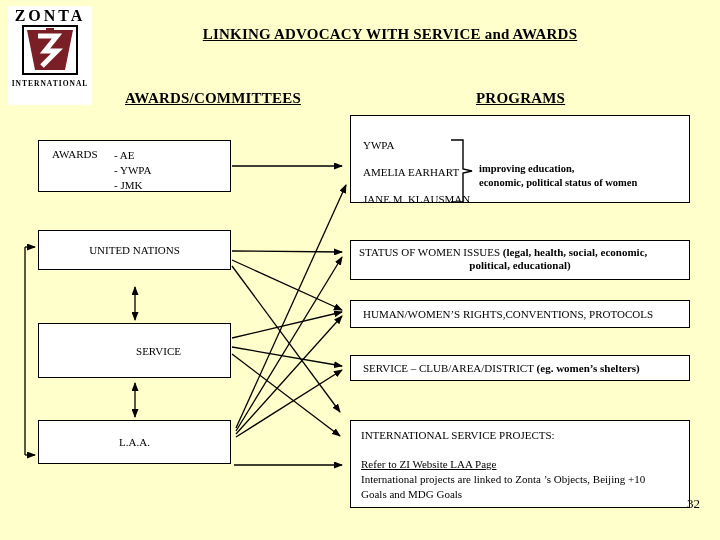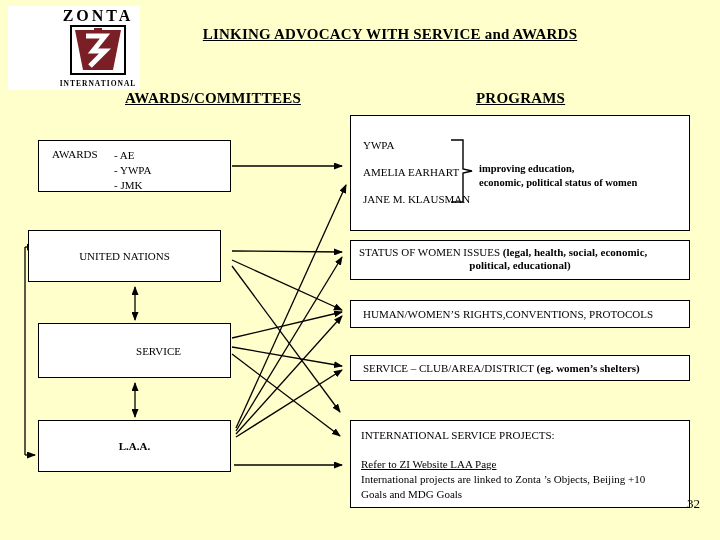--- a/index.html
+++ b/index.html
@@ -16,21 +16,21 @@
   .awards-items div{line-height:15px;}
   .prog-item{position:absolute;left:12px;}
   .annotation{position:absolute;left:128px;top:46px;font-weight:bold;font-size:10.5px;line-height:14px;}
   .status-line1{padding:5px 0 0 8px;}
   .status-line2{text-align:center;font-weight:bold;padding-top:1px;}
   .pad-left{padding-left:12px;}
   .intl-inner{padding:7px 8px 0 10px;line-height:15px;}
   .intl-gap{height:14px;}
   .link{text-decoration:underline;}
   .page-number{left:644px;top:496px;font-size:13px;margin-left:43px;}
-  .logo{left:8px;top:6px;width:84px;height:84px;background:#FFFFFF;text-align:center;padding-left:48px;}
+  .logo{left:8px;top:6px;width:84px;height:99px;background:#FFFFFF;text-align:center;}
   .logo-top{font-size:16px;letter-spacing:3px;font-weight:600;line-height:18px;padding-top:1px;}
   .logo-bottom{font-size:7.5px;letter-spacing:1px;font-weight:600;line-height:10px;}
   svg.connectors{position:absolute;left:0;top:0;pointer-events:none;}
   .bracket{position:absolute;left:96px;top:22px;pointer-events:none;}
   b{font-weight:bold;}
 </style>
 </head>
 <body>
 
 <div class="slide">
@@ -88,33 +88,33 @@
     <div class="awards-inner">
       <div class="awards-label">AWARDS</div>
       <div class="awards-items">
         <div>- AE</div>
         <div>- YWPA</div>
         <div>- JMK</div>
       </div>
     </div>
   </div>
 
-  <div class="box" style="left:28px;top:230px;width:193px;height:52px;">
+  <div class="box" style="left:38px;top:230px;width:193px;height:40px;">
     <div class="vcenter">UNITED NATIONS</div>
   </div>
 
   <div class="box" style="left:38px;top:323px;width:193px;height:55px;padding-left:48px;">
     <div class="vcenter">SERVICE</div>
   </div>
 
-  <div class="box" style="left:38px;top:420px;width:193px;height:52px;font-weight:bold;">
+  <div class="box" style="left:38px;top:420px;width:193px;height:44px;">
     <div class="vcenter">L.A.A.</div>
   </div>
 
-  <div class="box" style="left:350px;top:115px;width:340px;height:116px;">
+  <div class="box" style="left:350px;top:115px;width:340px;height:88px;">
     <div class="prog-item" style="top:23px;">YWPA</div>
     <div class="prog-item" style="top:50px;">AMELIA EARHART</div>
     <div class="prog-item" style="top:77px;">JANE M. KLAUSMAN</div>
     <svg class="bracket" width="28" height="66" viewBox="0 0 28 66">
       <path d="M4,2 L16,2 L16,31 L25,33 L16,35 L16,64 L4,64" stroke="#000" stroke-width="1.4" fill="none"></path>
     </svg>
     <div class="annotation">
       <div>improving education,</div>
       <div>economic, political status of women</div>
     </div>

